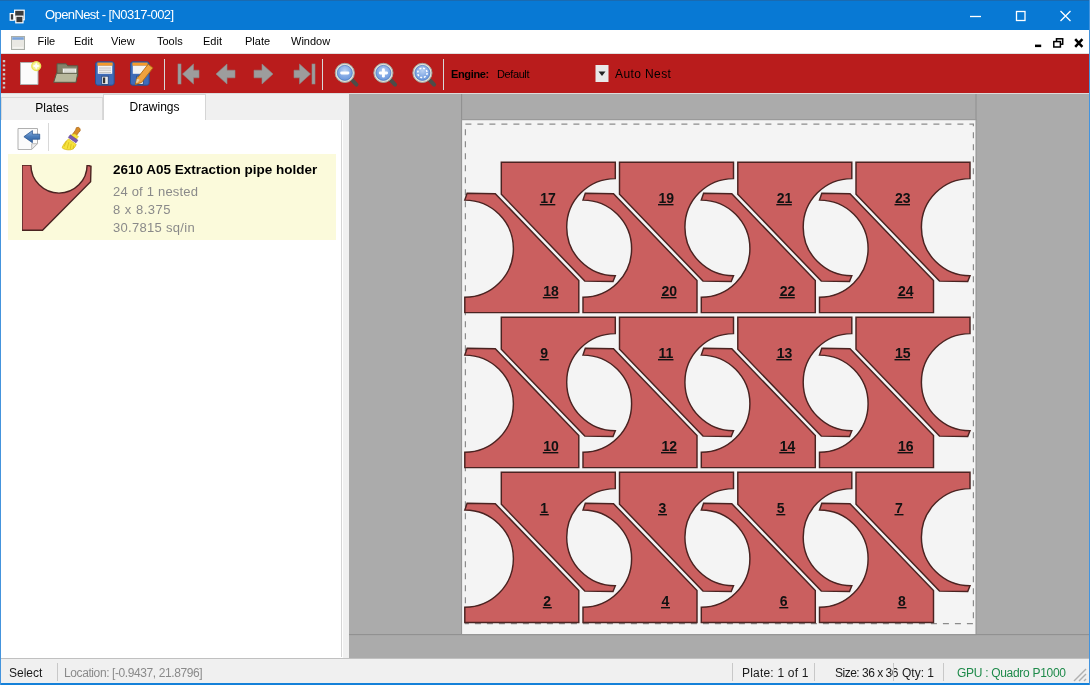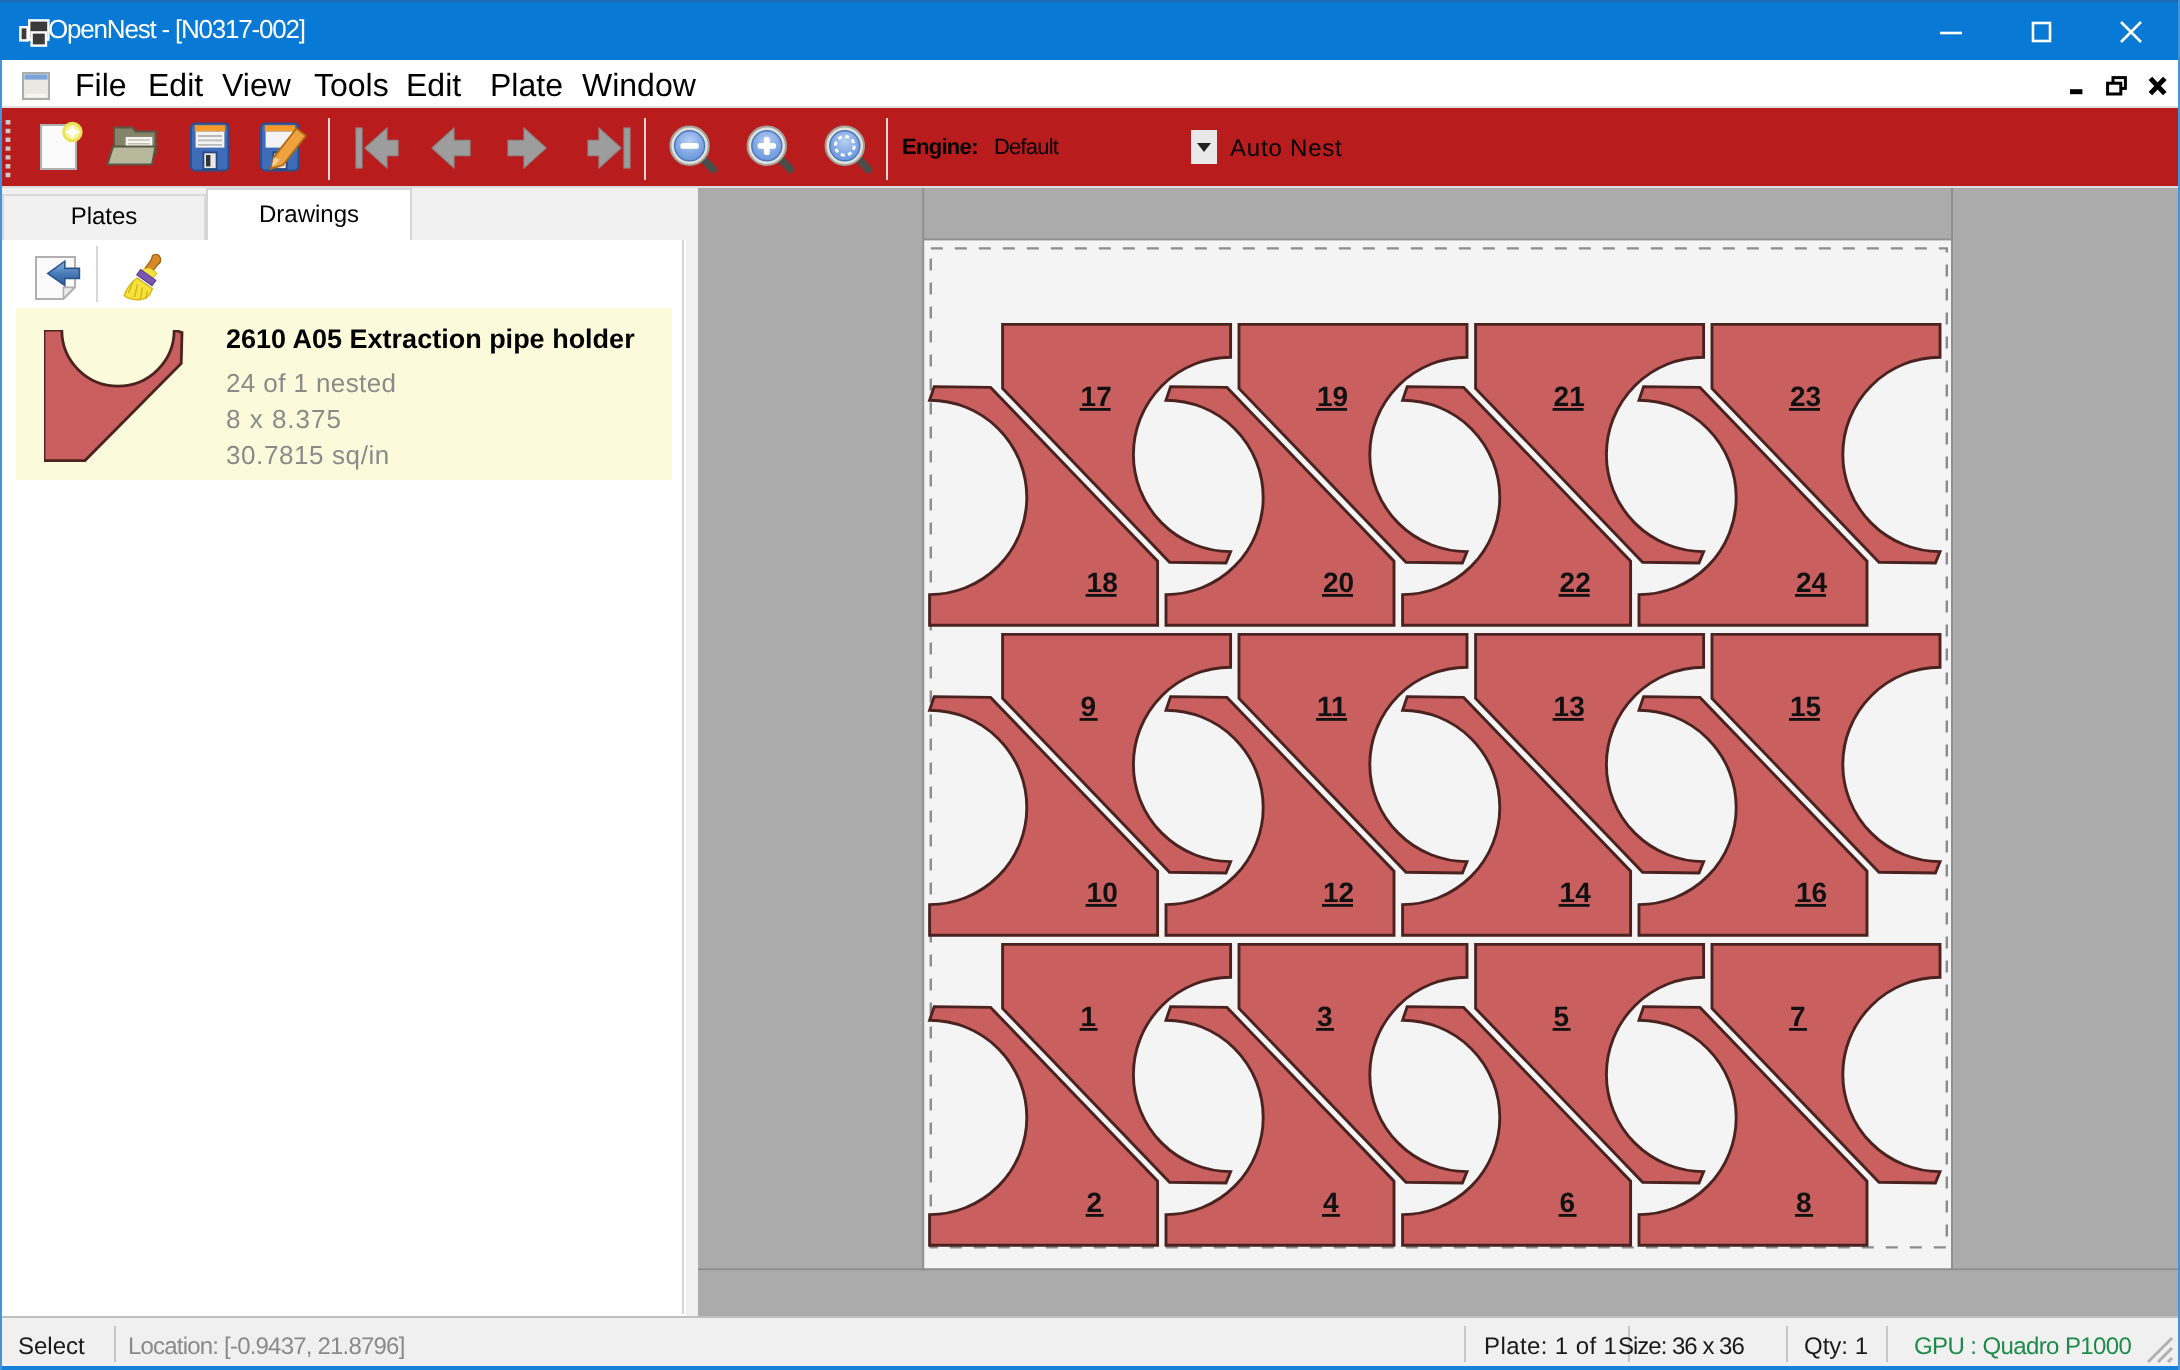--- a/index.html
+++ b/index.html
@@ -7,29 +7,29 @@
 .abs { position:absolute; }
 </style></head>
 <body>
 
 <div class="abs" style="left:0;top:0;width:1090px;height:30px;background:#0879d4;border-top:1px solid #1a6ab0;color:#fff;box-sizing:border-box;">
   <svg class="abs" style="left:9px;top:8px" width="17" height="16" xmlns="http://www.w3.org/2000/svg">
     <rect x="5.6" y="1.2" width="9.6" height="9.6" fill="#3b3b3b" stroke="#fff" stroke-width="1.2"></rect>
     <rect x="1.2" y="4.6" width="3.6" height="6.6" fill="#3b3b3b" stroke="#fff" stroke-width="1.2"></rect>
     <rect x="6.8" y="7.2" width="7.2" height="6.6" fill="#3b3b3b" stroke="#fff" stroke-width="1.2"></rect>
   </svg>
-  <div class="abs" style="left:24px;top:6px;font-size:13px;letter-spacing:-0.6px;text-align:center;">OpenNest - [N0317-002]</div>
+  <div class="abs" style="left:45px;top:6px;font-size:13px;letter-spacing:-0.6px;text-align:center;">OpenNest - [N0317-002]</div>
   <svg class="abs" style="left:969px;top:0" width="121" height="30" xmlns="http://www.w3.org/2000/svg">
     <line x1="1" y1="15.5" x2="12" y2="15.5" stroke="#fff" stroke-width="1.3"></line>
     <rect x="47.5" y="10.5" width="8.5" height="9" fill="none" stroke="#fff" stroke-width="1.3"></rect>
     <path d="M91.5,10 L101.5,20 M101.5,10 L91.5,20" stroke="#fff" stroke-width="1.3"></path>
   </svg>
 </div>
 
-<div class="abs" style="left:0;top:30px;width:1090px;height:24px;background:#fff;border-bottom:1px solid #e0e0e0;font-size:16px;color:#000;">
+<div class="abs" style="left:0;top:30px;width:1090px;height:24px;background:#fff;border-bottom:1px solid #e0e0e0;font-size:11px;color:#000;">
   <svg class="abs" style="left:11px;top:6px" width="14" height="14" xmlns="http://www.w3.org/2000/svg">
     <rect x="0.5" y="0.5" width="13" height="13" fill="#e9e8e3" stroke="#aaaea8"></rect>
     <rect x="1.2" y="1.2" width="11.6" height="2.6" fill="#7aa3da"></rect>
     <rect x="1.8" y="10.8" width="10.4" height="1.8" fill="#f4f4f1"></rect>
   </svg>
   <span class="abs" style="left:37.5px;top:5px">File</span>
   <span class="abs" style="left:74px;top:5px">Edit</span>
   <span class="abs" style="left:111px;top:5px">View</span>
   <span class="abs" style="left:157px;top:5px">Tools</span>
   <span class="abs" style="left:203px;top:5px">Edit</span>
@@ -242,21 +242,21 @@
 <line x1="548.5" y1="513.7" x2="557.5" y2="513.7" stroke="#111" stroke-width="1.4"></line>
 </svg>
 
 <div class="abs" style="left:0;top:658px;width:1090px;height:27px;background:#f0f0f0;border-top:1px solid #c0c0c0;font-size:12px;color:#1a1a1a;padding-left:26px;">
   <span class="abs" style="left:9px;top:7px;">Select</span>
   <div class="abs" style="left:57px;top:4px;width:1px;height:18px;background:#c8c8c8;"></div>
   <span class="abs" style="left:64px;top:7px;letter-spacing:-0.4px;color:#8a8a8a;">Location: [-0.9437, 21.8796]</span>
   <div class="abs" style="left:732px;top:4px;width:1px;height:18px;background:#c8c8c8;"></div>
   <span class="abs" style="left:742px;top:7px;letter-spacing:0.2px;">Plate: 1 of 1</span>
   <div class="abs" style="left:814px;top:4px;width:1px;height:18px;background:#c8c8c8;"></div>
-  <span class="abs" style="left:809px;top:7px;letter-spacing:-0.5px;">Size: 36 x 36</span>
+  <span class="abs" style="left:835px;top:7px;letter-spacing:-0.5px;">Size: 36 x 36</span>
   <div class="abs" style="left:893px;top:4px;width:1px;height:18px;background:#c8c8c8;"></div>
   <span class="abs" style="left:902px;top:7px;">Qty: 1</span>
   <div class="abs" style="left:943px;top:4px;width:1px;height:18px;background:#c8c8c8;"></div>
   <span class="abs" style="left:957px;top:7px;letter-spacing:-0.3px;color:#1e8a4a;">GPU : Quadro P1000</span>
   <svg class="abs" style="left:1072px;top:666px;left:1072px;top:8px" width="16" height="16" xmlns="http://www.w3.org/2000/svg">
     <g stroke="#b0b0b0" stroke-width="1.5">
       <line x1="12" y1="14" x2="14" y2="12"></line>
       <line x1="7" y1="14" x2="14" y2="7"></line>
       <line x1="2" y1="14" x2="14" y2="2"></line>
     </g>

